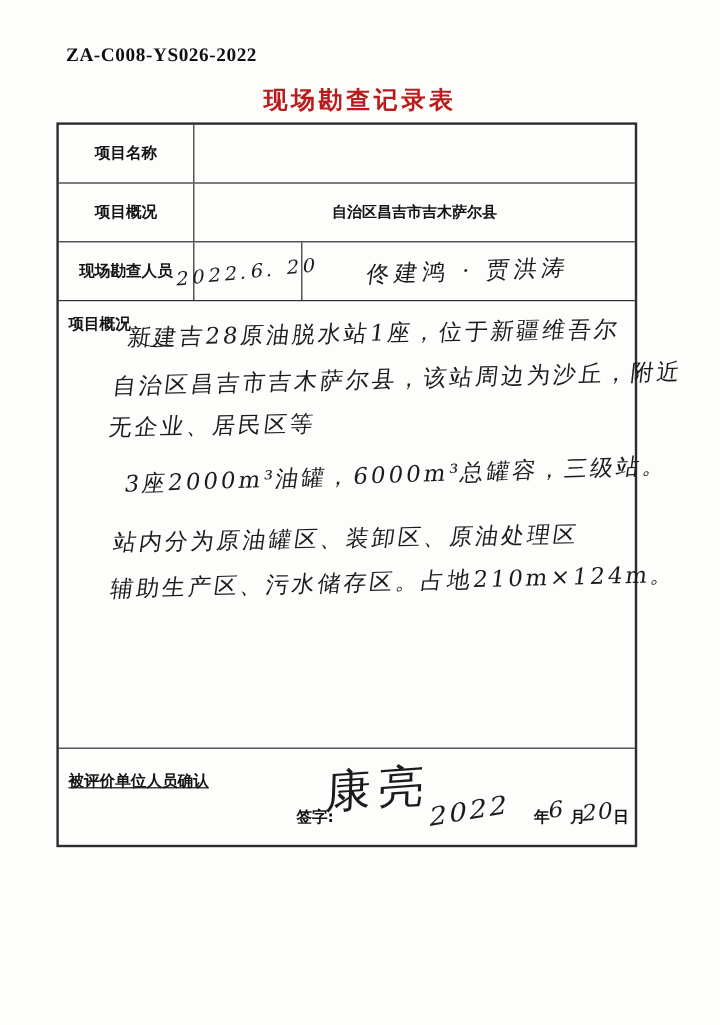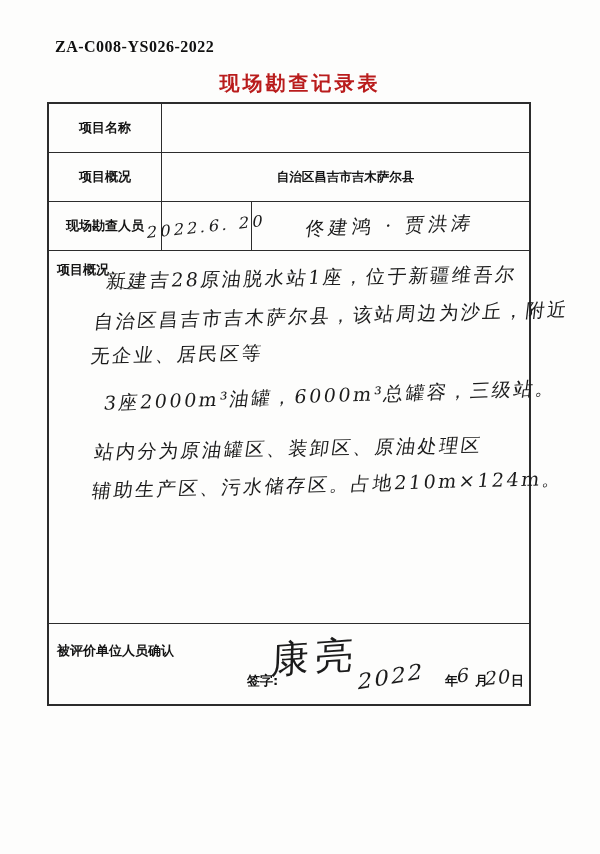--- a/index.html
+++ b/index.html
@@ -76,21 +76,21 @@
   }
   .ov-line{position:absolute;font-size:19px;letter-spacing:2.5px;}
   .ov-1{left:58px;top:14px;transform:skewX(-8deg) rotate(-1deg);}
   .ov-2{left:46px;top:52px;transform:skewX(-8deg) rotate(-1.5deg);}
   .ov-3{left:42px;top:91px;transform:skewX(-8deg) rotate(-1deg);}
   .ov-4{left:56px;top:132px;transform:skewX(-10deg) rotate(-2deg);}
   .ov-5{left:46px;top:185px;transform:skewX(-9deg) rotate(-1deg);}
   .ov-6{left:44px;top:221px;transform:skewX(-9deg) rotate(-1.5deg);}
   .confirm-label{
     position:absolute;left:8px;top:18px;
-    font-weight:bold;font-size:13px;
+    font-weight:bold;font-size:13px;text-decoration:underline;
   }
   .sign-label{
     position:absolute;left:198px;top:48px;
     font-weight:bold;font-size:13px;
   }
   .hw-signature{
     position:absolute;left:222px;top:8px;
     font-size:38px;letter-spacing:6px;
     transform:skewX(-6deg) rotate(-4deg);
   }

